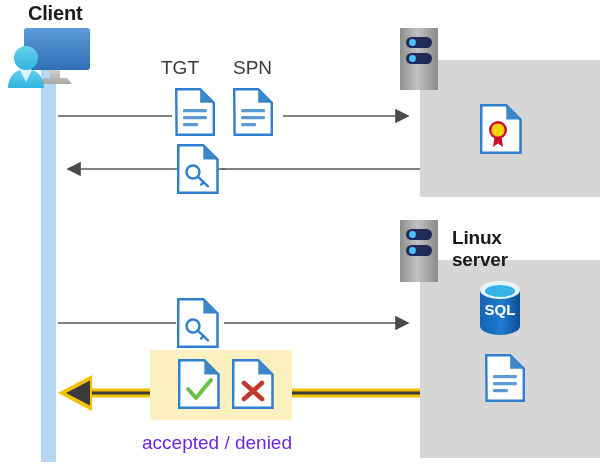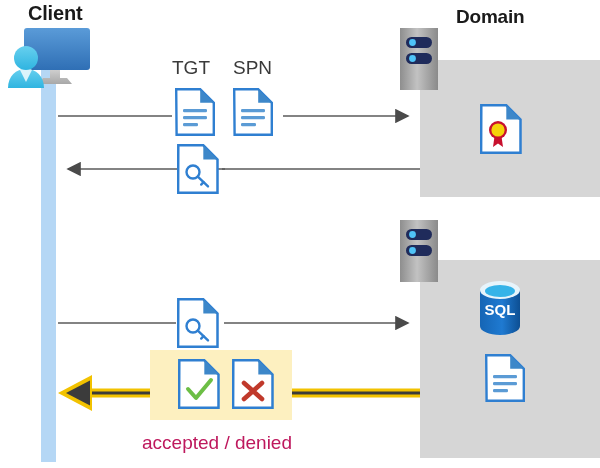--- a/index.html
+++ b/index.html
@@ -12,24 +12,24 @@
   .panel{background:#d6d6d6;}
 
   
   .title-bold{font-weight:bold;color:#1a1a1a;letter-spacing:-0.2px;}
   .client-title{font-size:20px;left:28px;top:2px;}
   .dc-title{font-size:19px;left:456px;top:4px;line-height:26px;}
   .linux-title{font-size:19px;left:452px;top:227px;}
 
   
   .lbl{color:#3a3a3a;}
-  .lbl-tgt{font-size:19px;left:172px;top:57px;}
+  .lbl-tgt{font-size:19px;left:161px;top:57px;}
   .lbl-spn{font-size:19px;left:233px;top:57px;}
   .lbl-keytab{font-size:19px;left:440px;top:418px;color:#3a3a3a;}
-  .lbl-accepted{font-size:19px;left:142px;top:432px;color:#be185d;text-align:center;}
+  .lbl-accepted{font-size:19px;left:142px;top:432px;color:#6d28d9;text-align:center;}
 
   
   .lifeline{left:41px;top:70px;width:15px;height:392px;background:#b5d7f5;}
 
   
   .highlight{left:150px;top:350px;width:142px;height:70px;background:#fdf0c0;}
 
   
   svg.layer{position:absolute;left:0;top:0;width:600px;height:468px;overflow:visible;}
 
@@ -196,21 +196,20 @@
       </defs>
       <rect x="0" y="0" width="38" height="62" fill="url(#srvGradA)"></rect>
       <rect x="6" y="9" width="26" height="11" rx="5.5" fill="#1f2b5b"></rect>
       <circle cx="12.5" cy="14.5" r="3.4" fill="#4fc3f7"></circle>
       <rect x="6" y="25" width="26" height="11" rx="5.5" fill="#1f2b5b"></rect>
       <circle cx="12.5" cy="30.5" r="3.4" fill="#4fc3f7"></circle>
     </svg>
   </div>
 
   <div class="abs title-bold dc-title">
-    <div>Domain</div>
   </div>
 
   <div class="icon" style="left:480px;top:104px;width:42px;height:50px;">
     <svg width="42" height="50" viewBox="0 0 42 50">
       <path d="M1.3,1.3 h25 l14.2,14.2 v33.2 h-39.4 z" fill="#ffffff" stroke="#2f7fd1" stroke-width="2.5"></path>
       <path d="M26.3,1.3 l14.2,14.2 h-14.2 z" fill="#3d87c9"></path>
 
       <path d="M15,29 l-2,14 l5,-3.5 l5,3.5 l-2,-14 z" fill="#c8102e"></path>
 
       <circle cx="18" cy="26" r="9" fill="#c8102e"></circle>
@@ -221,20 +220,21 @@
   <div class="icon" style="left:400px;top:220px;width:38px;height:62px;">
     <svg width="38" height="62" viewBox="0 0 38 62">
       <rect x="0" y="0" width="38" height="62" fill="url(#srvGradA)"></rect>
       <rect x="6" y="9" width="26" height="11" rx="5.5" fill="#1f2b5b"></rect>
       <circle cx="12.5" cy="14.5" r="3.4" fill="#4fc3f7"></circle>
       <rect x="6" y="25" width="26" height="11" rx="5.5" fill="#1f2b5b"></rect>
       <circle cx="12.5" cy="30.5" r="3.4" fill="#4fc3f7"></circle>
     </svg>
   </div>
 
+  <div class="abs title-bold linux-title">Linux server</div>
 
   <div class="icon" style="left:477px;top:281px;width:46px;height:54px;">
     <svg width="46" height="54" viewBox="0 0 46 54">
       <defs>
         <linearGradient id="dbBody" x1="0" y1="0" x2="1" y2="0">
           <stop offset="0%" stop-color="#1565b5"></stop>
             <stop offset="55%" stop-color="#1f7ad1"></stop>
           <stop offset="100%" stop-color="#0d4f93"></stop>
         </linearGradient>
       </defs>

